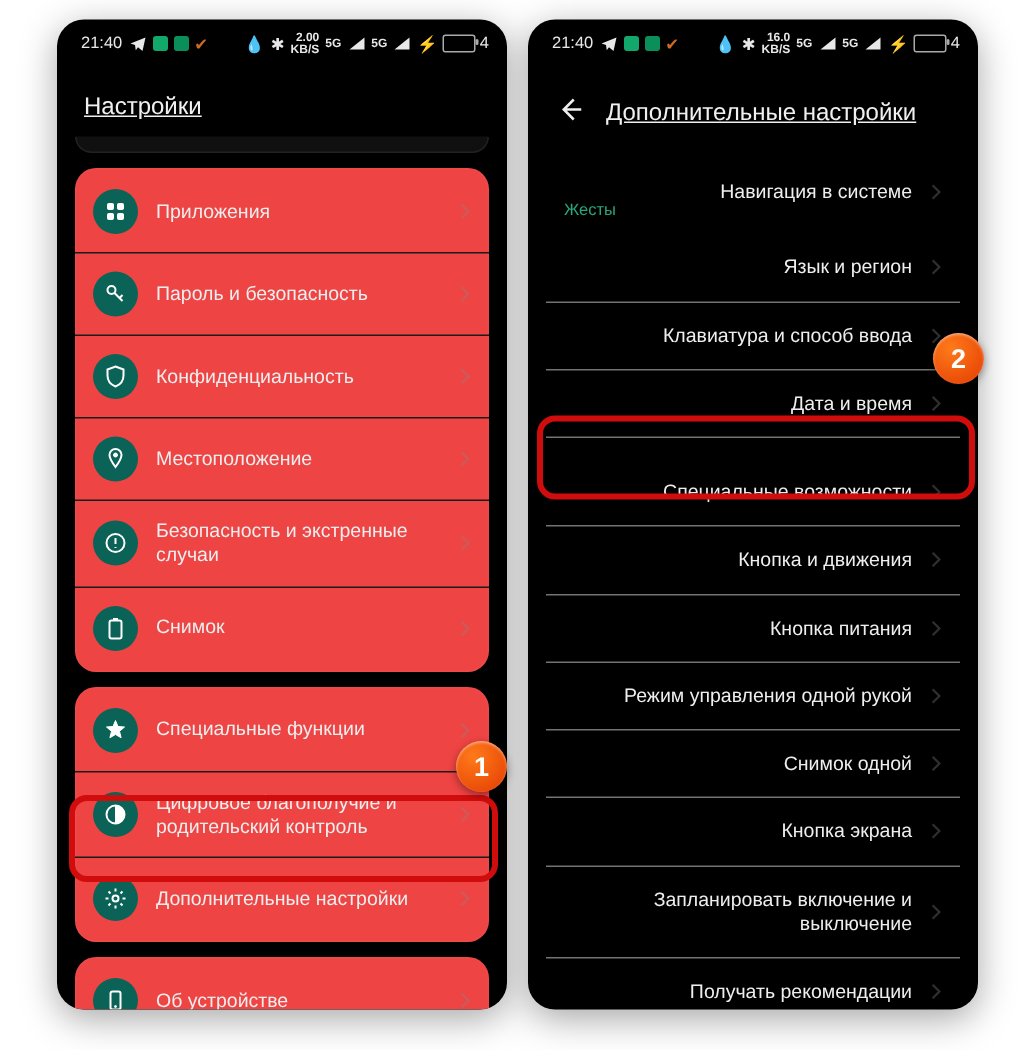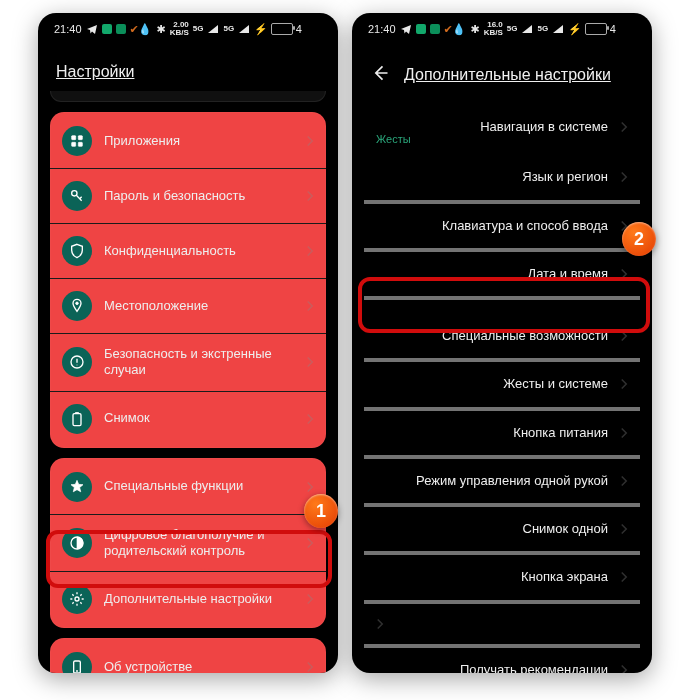--- a/index.html
+++ b/index.html
@@ -6,21 +6,21 @@
   .stage { width: 680px; height: 700px; position: relative; background: #fff; }
   .phone {
     position: absolute; top: 13px; width: 300px; height: 660px;
     background: #000; border-radius: 18px; box-shadow: 0 6px 24px rgba(0,0,0,.35);
     overflow: hidden; color: #eee;
   }
   .phone.left  { left: 38px; }
   .phone.right { left: 352px; }
 
   
-  .status { height: 24px; display: flex; align-items: center; 
+  .status { height: 24px; display: flex; align-items: center; justify-content: space-between;
             padding: 4px 12px 0 16px; font-size: 11px; color: #e8e8e8; }
   .status .left-icons, .status .right-icons { display: flex; align-items: center; gap: 4px; }
   .status svg { width: 12px; height: 12px; display: block; }
   .status .dot { width: 10px; height: 10px; border-radius: 2px; display:inline-block; }
   .mini { font-size: 8px; line-height: 8px; text-align: right; font-weight: bold; }
   .battery { display: inline-flex; align-items: center; gap: 3px; }
   .battery .shell { width: 20px; height: 10px; border: 1px solid #aaa; border-radius: 2px; position: relative; }
   .battery .shell::after { content:""; position:absolute; right:-3px; top:2px; width:2px; height:4px; background:#aaa; border-radius:1px;}
   .battery .fill { height: 100%; background: #aaa; width: 15%; }
 
@@ -40,21 +40,21 @@
     border-bottom: 1px solid #1b1b1b; position: relative; cursor: default;
   }
   .row:last-child { border-bottom: none; }
   .icon-circ { width: 30px; height: 30px; border-radius: 50%; background: #0b6357;
                display:flex; align-items:center; justify-content:center; flex: 0 0 30px; }
   .icon-circ svg { width: 16px; height: 16px; stroke:#fff; fill:#fff; }
   .row .label { flex: 1; font-size: 13px; color: #eee; line-height: 1.25; }
   .chev { width: 8px; height: 12px; opacity: .35; }
 
   
-  .row.plain { padding: 14px 12px; border-bottom: 4px solid #737373; }
+  .row.plain { padding: 14px 12px; border-bottom: 1px solid #737373; }
   .row.plain .label { font-size: 13px; text-align: right; }
   .sub { font-size: 11px; color: #2aa57a; padding: 0 12px 10px 12px; margin-top:-6px; }
 
   .section-gap { height: 14px; }
 
   
   .hl { position: absolute; border: 4px solid #d10c0c; border-radius: 12px; pointer-events: none; }
   
   .badge { position: absolute; width: 34px; height: 34px; border-radius: 50%;
            background: radial-gradient(circle at 35% 30%, #ff7a1a, #e23b02);
@@ -323,21 +323,21 @@
         </div>
       <div class="section-gap"></div>
       <div id="right-g2">
           <div class="row plain">
     <span class="label">Специальные возможности</span>
     <svg class="chev" viewBox="0 0 10 16">
               <path fill="none" stroke="#888" stroke-width="2" d="M2 2l6 6-6 6"></path>
             </svg>
   </div>
           <div class="row plain">
-    <span class="label">Жесты и системе</span>
+    <span class="label">Кнопка и движения</span>
     <svg class="chev" viewBox="0 0 10 16">
               <path fill="none" stroke="#888" stroke-width="2" d="M2 2l6 6-6 6"></path>
             </svg>
   </div>
           <div class="row plain">
     <span class="label">Кнопка питания</span>
     <svg class="chev" viewBox="0 0 10 16">
               <path fill="none" stroke="#888" stroke-width="2" d="M2 2l6 6-6 6"></path>
             </svg>
   </div>
@@ -353,20 +353,21 @@
               <path fill="none" stroke="#888" stroke-width="2" d="M2 2l6 6-6 6"></path>
             </svg>
   </div>
           <div class="row plain">
     <span class="label">Кнопка экрана</span>
     <svg class="chev" viewBox="0 0 10 16">
               <path fill="none" stroke="#888" stroke-width="2" d="M2 2l6 6-6 6"></path>
             </svg>
   </div>
           <div class="row plain">
+    <span class="label">Запланировать включение и выключение</span>
     <svg class="chev" viewBox="0 0 10 16">
               <path fill="none" stroke="#888" stroke-width="2" d="M2 2l6 6-6 6"></path>
             </svg>
   </div>
           <div class="row plain">
     <span class="label">Получать рекомендации</span>
     <svg class="chev" viewBox="0 0 10 16">
               <path fill="none" stroke="#888" stroke-width="2" d="M2 2l6 6-6 6"></path>
             </svg>
   </div>

